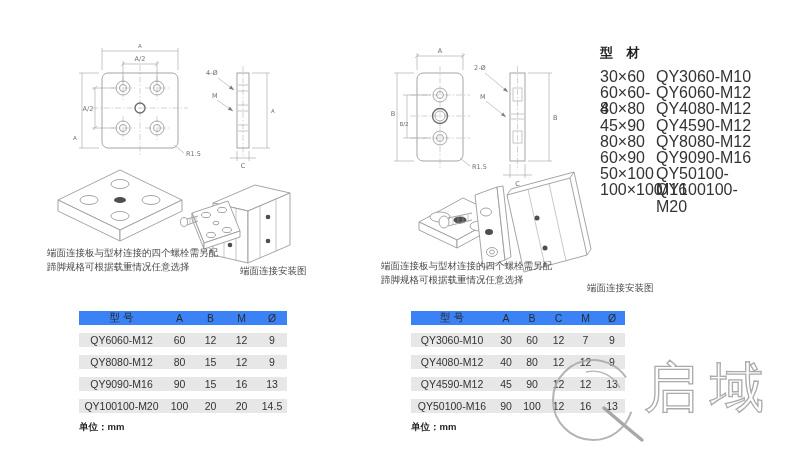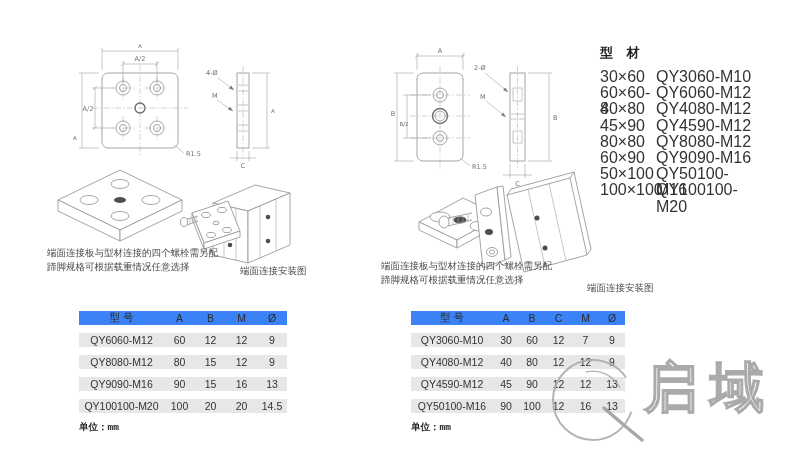--- a/index.html
+++ b/index.html
@@ -19,23 +19,23 @@
   .profile-list{position:absolute;left:600px;top:44px;width:160px;color:#333;}
   .profile-title{font-size:13px;font-weight:bold;letter-spacing:5px;color:#222;margin-bottom:7px;}
   .profile-row{display:flex;height:16.2px;line-height:16.2px;font-size:16px;}
   .profile-size{width:56px;}
   .tbl{position:absolute;}
   .row{display:grid;height:14px;margin-bottom:8px;align-items:center;font-size:10.5px;color:#333;text-align:center;}
   .row.head{background:#3b82f6;color:#2b2b2b;}
   .row.data{background:#e7e7e7;}
   .tbl-left .row{grid-template-columns:85px 31px 31px 31px 30px;width:208px;}
   .tbl-right .row{grid-template-columns:82px 26px 26px 27px 27px 26px;width:214px;}
-  .unit{font-size:9.5px;font-weight:bold;color:#1e1e1e;margin-top:8px;font-family:Liberation Mono, monospace;}
+  .unit{font-size:9.5px;font-weight:bold;color:#1e1e1e;margin-top:8px;}
   .watermark{position:absolute;left:548px;top:342px;width:250px;height:105px;pointer-events:none;opacity:.85;}
-  .wm-text{position:absolute;left:96px;top:10px;font-size:54px;font-weight:700;letter-spacing:12px;
+  .wm-text{position:absolute;left:96px;top:10px;font-size:54px;font-weight:400;letter-spacing:12px;
            color:#c2c2c2;-webkit-text-fill-color:transparent;-webkit-text-stroke:1.3px #9c9c9c;white-space:nowrap;}
 </style>
 </head>
 <body>
 
 <div id="canvas">
 
   <svg style="left:70px;top:30px" width="230" height="150" viewBox="0 0 230 150">
 
     <line class="cl" x1="70" y1="35" x2="70" y2="127"></line>

